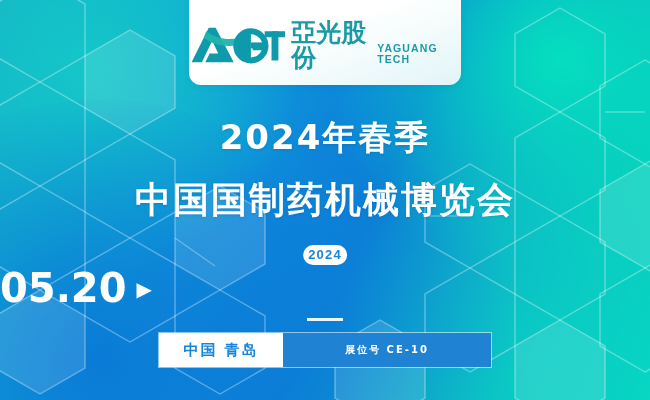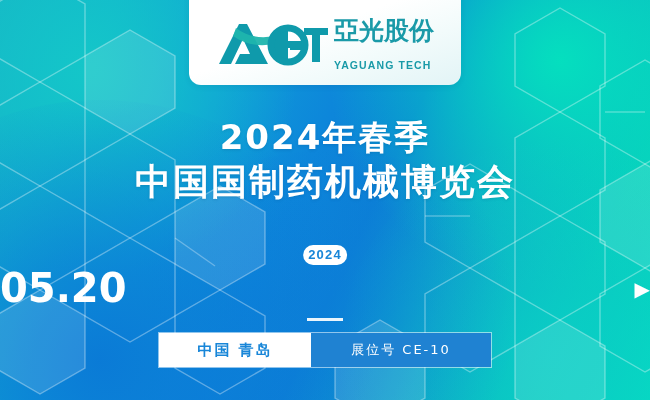--- a/index.html
+++ b/index.html
@@ -75,21 +75,22 @@
   }
   .logo-inner {
     display: flex;
     align-items: center;
     gap: 6px;
     transform: translateY(-3px);
   }
   .logo-mark { display: block; }
   .logo-cn-block {
     display: flex;
-    flex-direction: column;
+    flex-direction: row;
+    align-items: center;
     line-height: 1;
   }
   .logo-cn {
     font-size: 25px;
     font-weight: 700;
     color: #1a9aa8;
     letter-spacing: 0px;
     font-family: "DejaVu Sans", sans-serif;
   }
   .logo-en {
@@ -111,21 +112,21 @@
   }
   .headline-1 {
     font-size: 34px;
     font-weight: 700;
     letter-spacing: 2px;
     line-height: 1.25;
     text-shadow: 0 1px 3px rgba(0,60,110,0.18);
     font-family: "DejaVu Sans", sans-serif;
   }
   .headline-2 {
-    margin-top: 0;
+    margin-top: 18px;
     font-size: 36px;
     font-weight: 700;
     letter-spacing: 2px;
     line-height: 1.25;
     text-shadow: 0 1px 3px rgba(0,60,110,0.18);
     font-family: "DejaVu Sans", sans-serif;
   }
 
   
   .year-pill {
@@ -143,22 +144,22 @@
     line-height: 1;
   }
 
   
   .date-row {
     position: absolute;
     left: 0; right: 0;
     top: 268px;
     display: flex;
     align-items: center;
-    justify-content: space-between;
-    gap: 4px;
+    justify-content: flex-start;
+    gap: 10px;
     color: #ffffff;
   }
   .date-num {
     font-size: 40px;
     font-weight: 800;
     letter-spacing: 0px;
     font-family: "DejaVu Sans", sans-serif;
     line-height: 1;
   }
   .date-arrow {
@@ -183,40 +184,40 @@
     position: absolute;
     left: 158px;
     top: 332px;
     width: 334px;
     height: 36px;
     border: 1px solid rgba(255,255,255,0.55);
     display: flex;
     align-items: stretch;
   }
   .info-left {
-    width: 152px;
+    width: 124px;
     background: #ffffff;
     color: #1886d8;
     display: flex;
     align-items: center;
     justify-content: center;
     font-size: 15px;
     font-weight: 700;
     letter-spacing: 2px;
     font-family: "DejaVu Sans", sans-serif;
   }
   .info-right {
     flex: 1;
     background: #1f82d2;
     color: #ffffff;
     display: flex;
     align-items: center;
     justify-content: center;
-    font-size: 13px;
-    font-weight: 400;
+    font-size: 10px;
+    font-weight: 700;
     letter-spacing: 2px;
     font-family: "DejaVu Sans", sans-serif;
   }
 </style>
 </head>
 <body>
 
 <div class="banner">
 
   <div class="wash-tl"></div>

